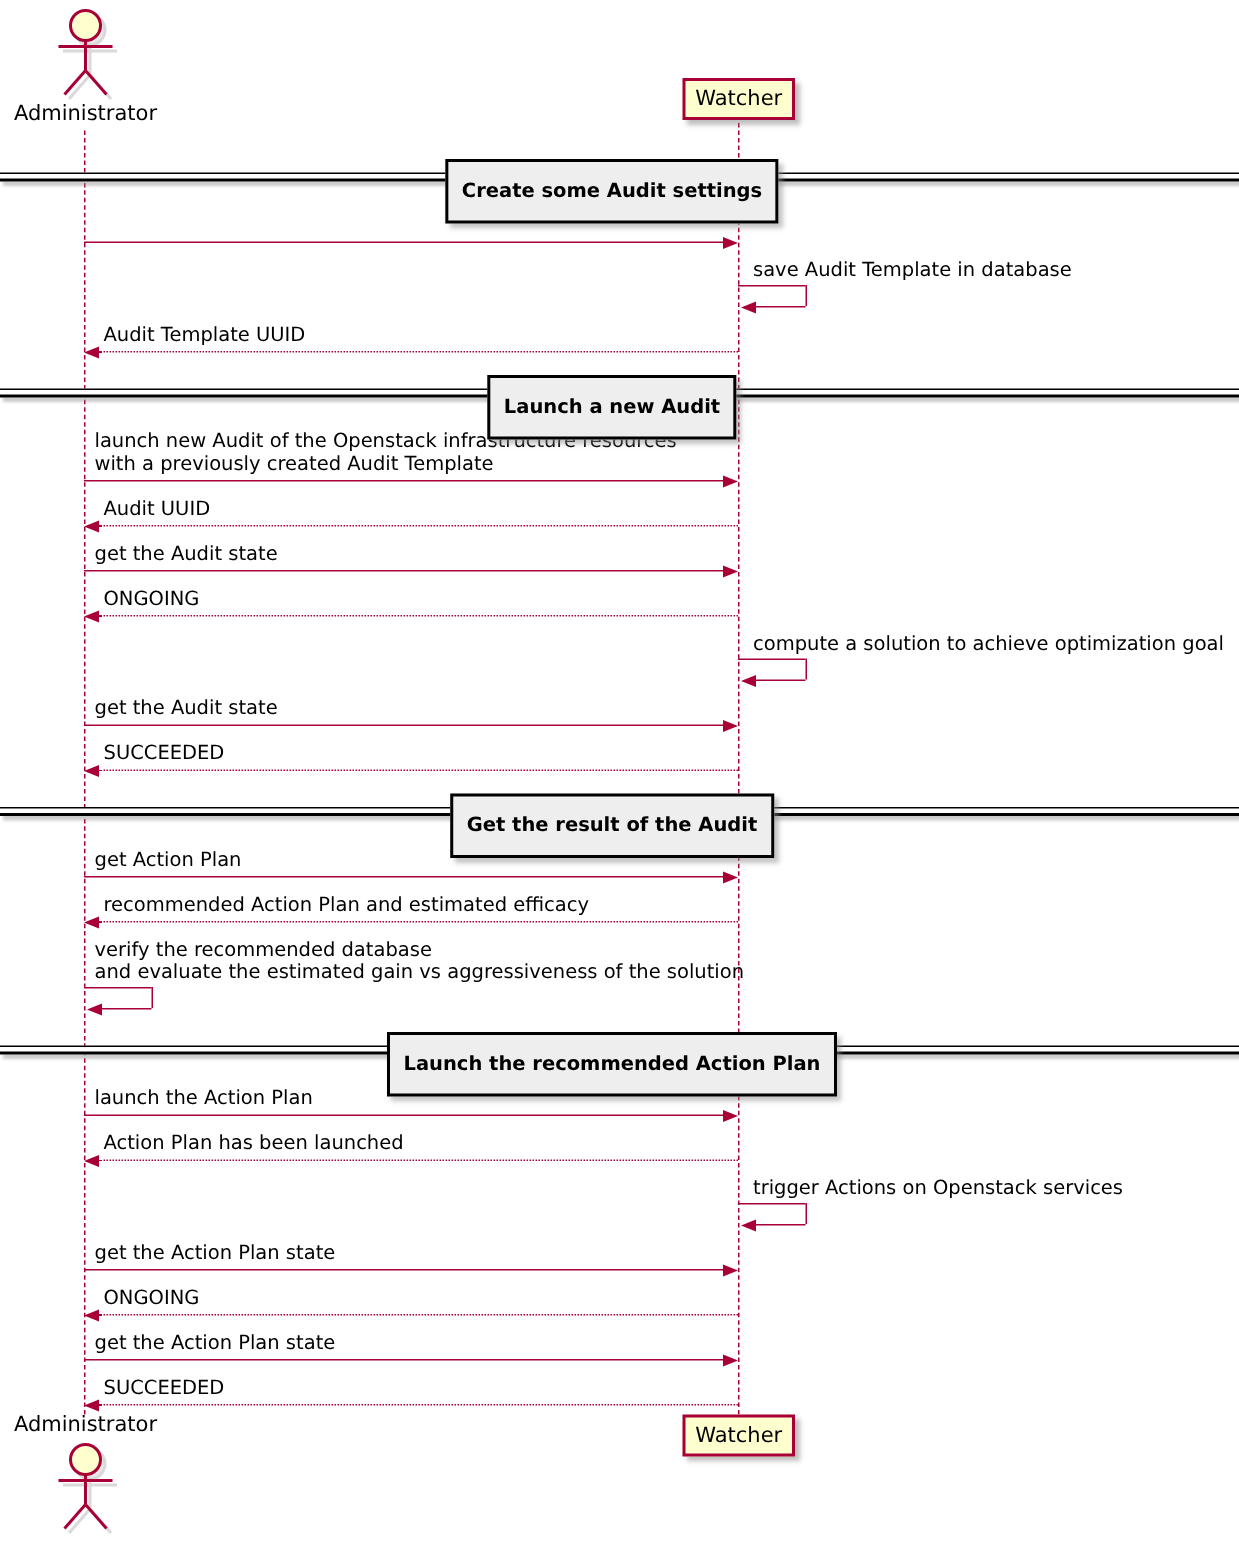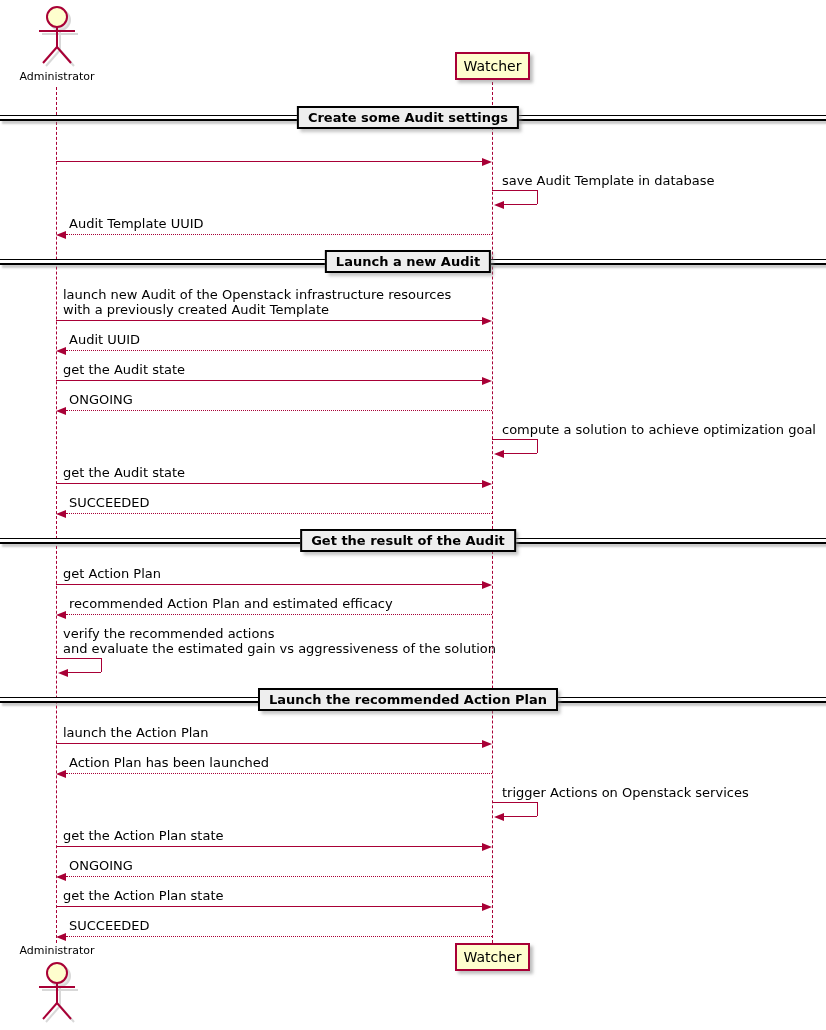--- a/index.html
+++ b/index.html
@@ -12,26 +12,26 @@
   .line-solid{position:absolute;height:0;border-top:1.5px solid #A80036;z-index:2;}
   .line-dotted{position:absolute;height:0;border-top:1.5px dotted #A80036;z-index:2;}
   .vline-solid{position:absolute;width:0;border-left:1.5px solid #A80036;z-index:2;}
   .arr-right{position:absolute;width:0;height:0;border-top:4px solid transparent;
     border-bottom:4px solid transparent;border-left:10px solid #A80036;z-index:2;}
   .arr-left{position:absolute;width:0;height:0;border-top:4px solid transparent;
     border-bottom:4px solid transparent;border-right:10px solid #A80036;z-index:2;}
   .divider-rule{position:absolute;height:3px;background:#fff;border-top:1px solid #000;
     border-bottom:2px solid #000;box-shadow:2px 3px 2px rgba(140,140,140,.45);z-index:3;}
   .divider-box{position:absolute;transform:translateX(-50%);background:#EEEEEE;
-    border:2px solid #000;padding:1px 9px;font-size:13px;font-weight:bold;line-height:17px;
+    border:2px solid #000;padding:11px 9px;font-size:13px;font-weight:bold;line-height:17px;
     white-space:nowrap;box-shadow:3px 3px 3px rgba(140,140,140,.5);z-index:4;}
   .pbox{position:absolute;width:71px;height:24px;background:#FEFECE;border:2px solid #A80036;
     display:flex;align-items:center;justify-content:center;font-size:14px;
     box-shadow:3px 3px 3px rgba(130,130,130,.5);z-index:4;}
-  .plabel{position:absolute;transform:translateX(-50%);font-size:11px;line-height:15px;
+  .plabel{position:absolute;transform:translateX(-50%);font-size:14px;line-height:15px;
     white-space:nowrap;z-index:4;}
   .actor-svg{position:absolute;z-index:4;}
 </style>
 </head>
 <body>
 
 <div id="diagram-canvas">
 
   <svg class="actor-svg" style="left:30px;top:5px;" width="54" height="62" viewBox="0 0 54 62">
     <g stroke="#aaaaaa" stroke-width="2" fill="none" opacity="0.45" transform="translate(3,3)">
@@ -119,21 +119,21 @@
     <div class="line-dotted" style="left: 66px; top: 513px; width: 426px;"></div>
     <div class="arr-left" style="left: 56px; top: 510px;"></div>
     <div class="divider-rule" style="left: 0px; top: 538px; width: 826px;"></div>
     <div class="divider-box" style="left: 408px; top: 529px;">Get the result of the Audit</div>
     <div class="msg-label" style="left: 63px; top: 566px;">get Action Plan</div>
     <div class="line-solid" style="left: 56px; top: 584px; width: 427px;"></div>
     <div class="arr-right" style="left: 482px; top: 581px;"></div>
     <div class="msg-label" style="left: 69px; top: 596px;">recommended Action Plan and estimated efficacy</div>
     <div class="line-dotted" style="left: 66px; top: 614px; width: 426px;"></div>
     <div class="arr-left" style="left: 56px; top: 611px;"></div>
-    <div class="msg-label" style="left: 63px; top: 626px;">verify the recommended actions</div>
+    <div class="msg-label" style="left: 63px; top: 626px;">verify the recommended database</div>
     <div class="msg-label" style="left: 63px; top: 641px;">and evaluate the estimated gain vs aggressiveness of the solution</div>
     <div class="line-solid" style="left: 56px; top: 658px; width: 45px;"></div>
     <div class="vline-solid" style="left: 101px; top: 658px; height: 14px;"></div>
     <div class="line-solid" style="left: 68px; top: 672px; width: 33px;"></div>
     <div class="arr-left" style="left: 58px; top: 669px;"></div>
     <div class="divider-rule" style="left: 0px; top: 697px; width: 826px;"></div>
     <div class="divider-box" style="left: 408px; top: 688px;">Launch the recommended Action Plan</div>
     <div class="msg-label" style="left: 63px; top: 725px;">launch the Action Plan</div>
     <div class="line-solid" style="left: 56px; top: 743px; width: 427px;"></div>
     <div class="arr-right" style="left: 482px; top: 740px;"></div>

